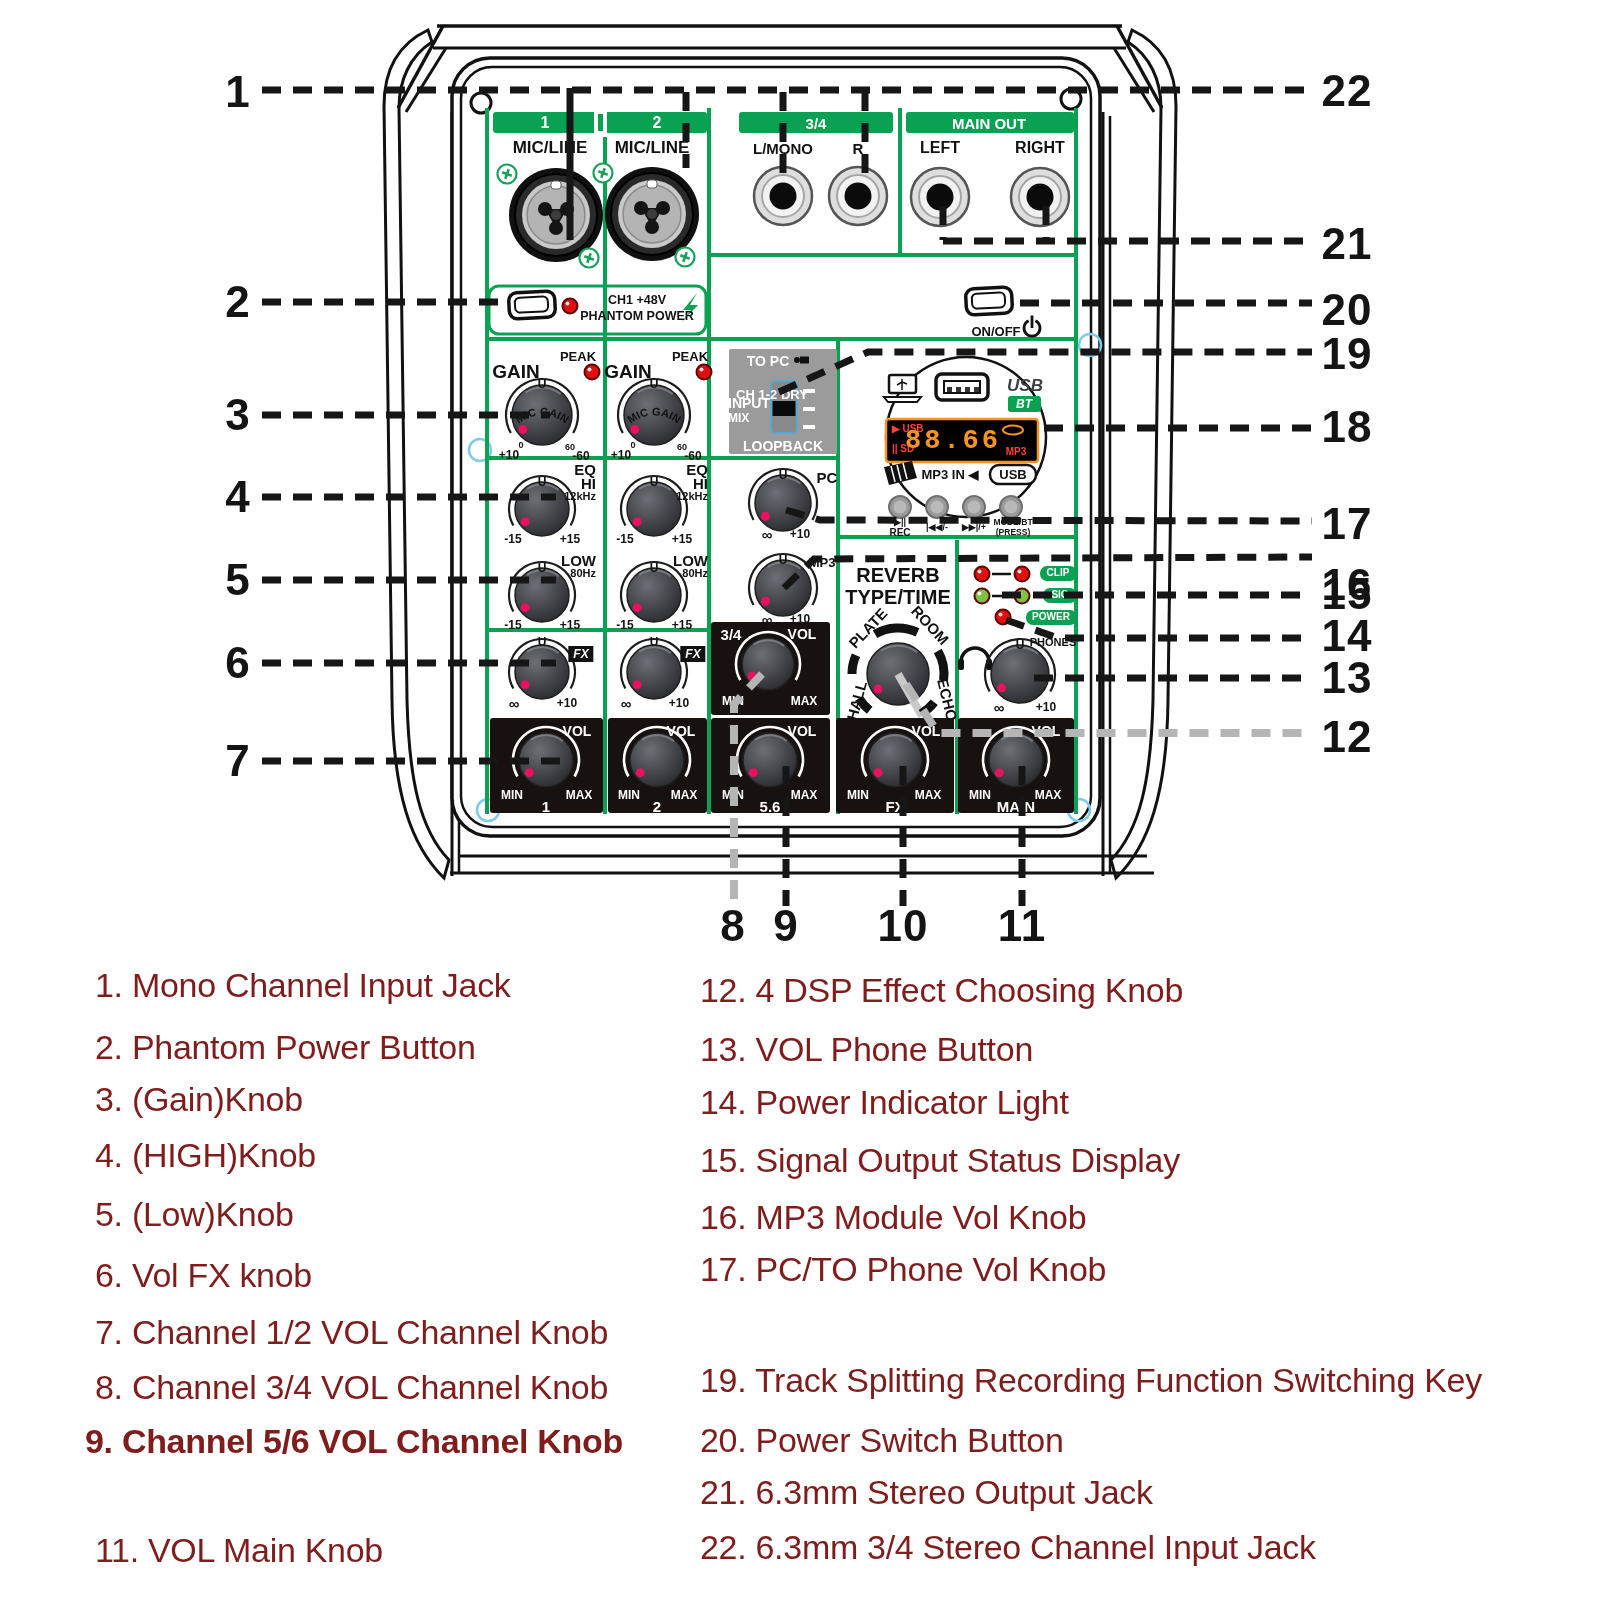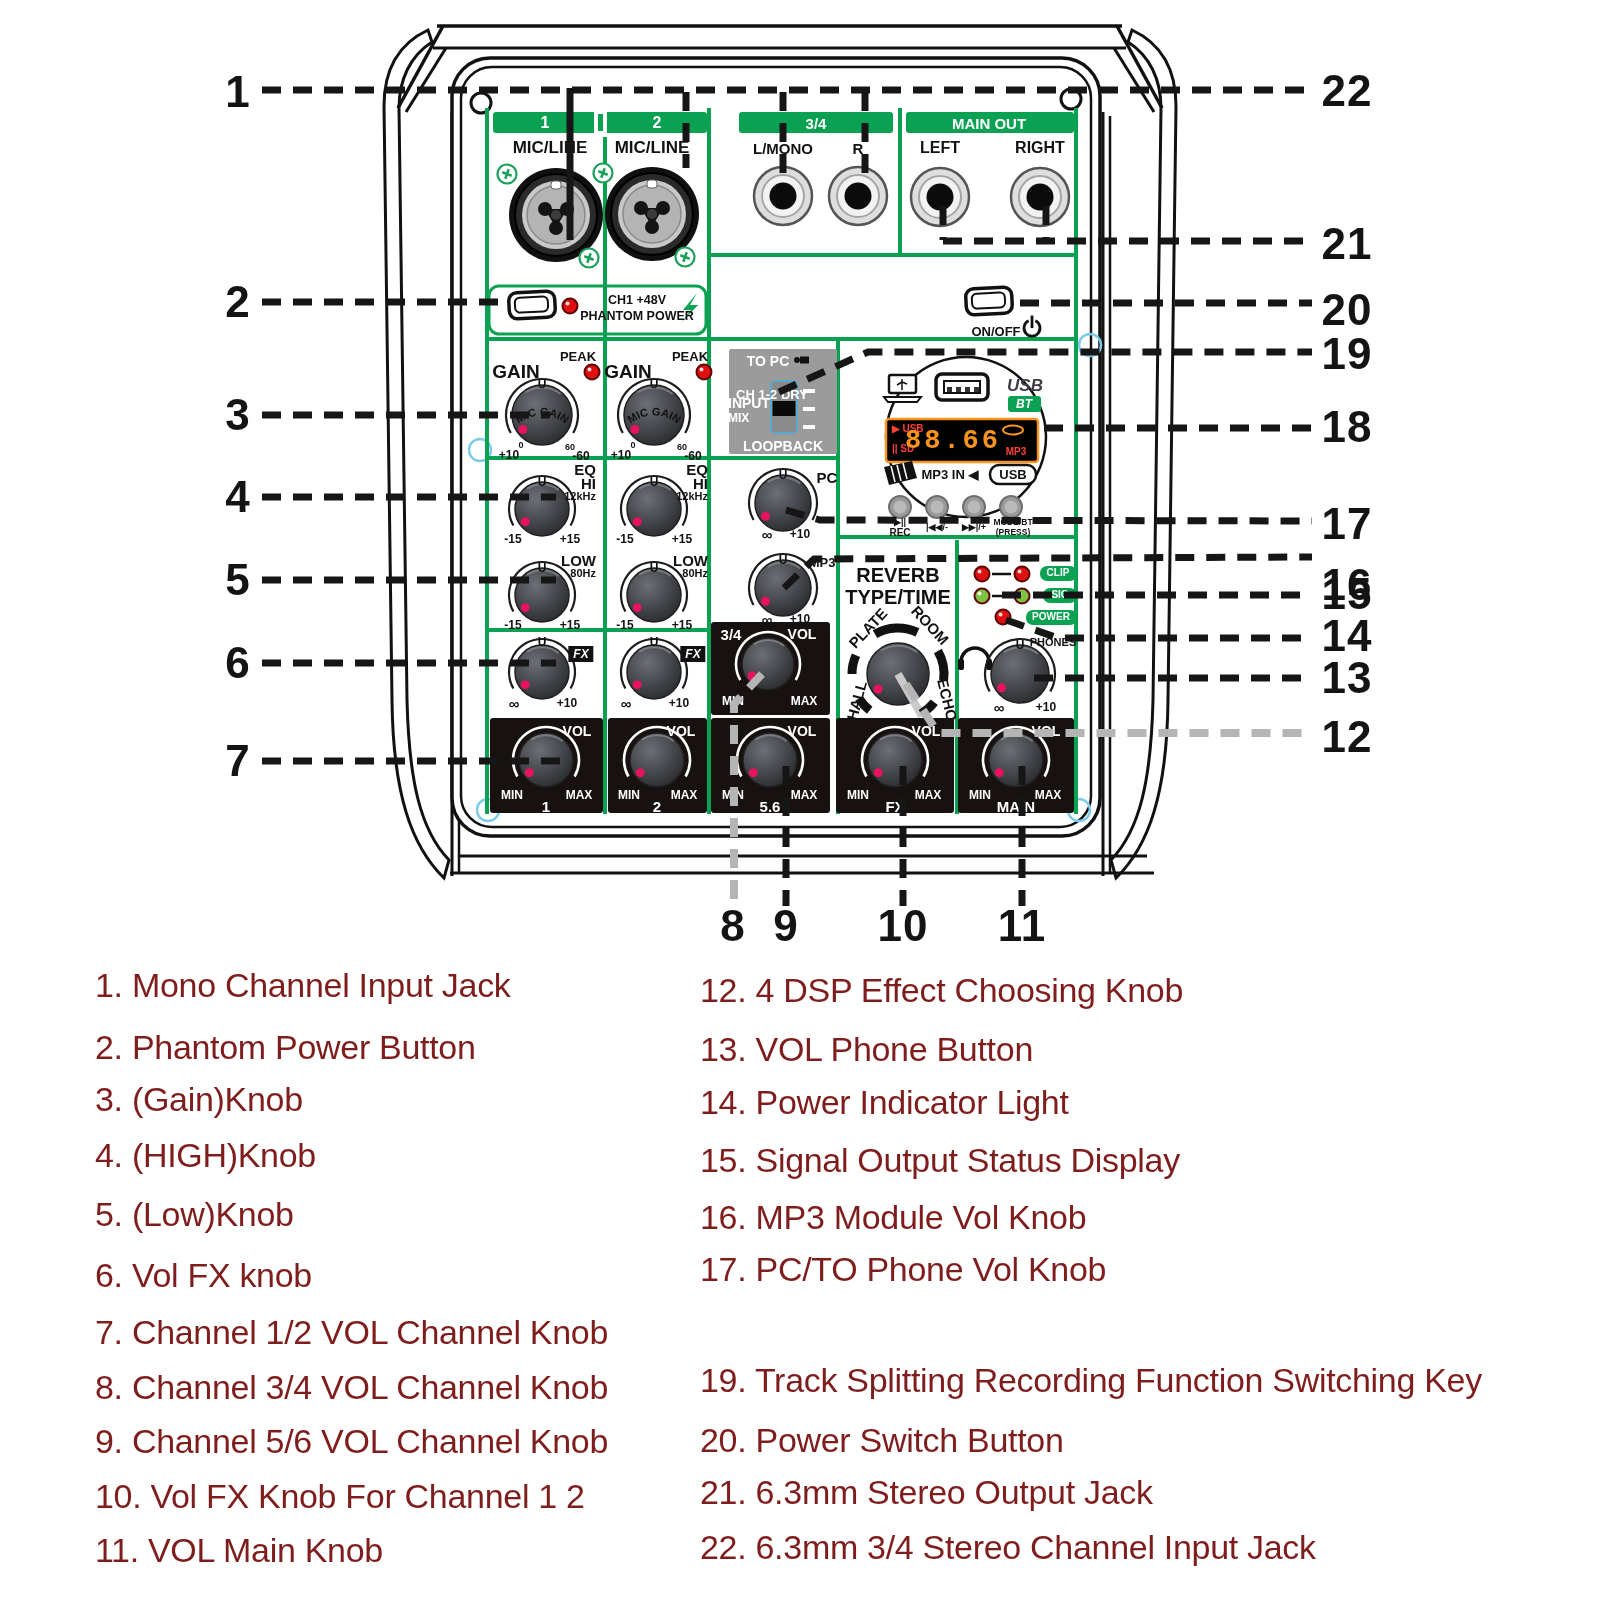--- a/index.html
+++ b/index.html
@@ -557,22 +557,21 @@
     </div>
   <div id="legend">
       <div class="leg" style="left: 95px; top: 966px;">1. Mono Channel Input Jack</div>
       <div class="leg" style="left: 95px; top: 1028px;">2. Phantom Power Button</div>
       <div class="leg" style="left: 95px; top: 1080px;">3. (Gain)Knob</div>
       <div class="leg" style="left: 95px; top: 1136px;">4. (HIGH)Knob</div>
       <div class="leg" style="left: 95px; top: 1195px;">5. (Low)Knob</div>
       <div class="leg" style="left: 95px; top: 1256px;">6. Vol FX knob</div>
       <div class="leg" style="left: 95px; top: 1313px;">7. Channel 1/2 VOL Channel Knob</div>
       <div class="leg" style="left: 95px; top: 1368px;">8. Channel 3/4 VOL Channel Knob</div>
-      <div class="leg" style="left: 95px; top: 1422px;">9. Channel 5/6 VOL Channel Knob</div>
-      <div class="leg" style="left: 95px; top: 1477px;">10. Vol FX Knob For Channel 1 2</div>
+      <div class="leg" style="left: 85px; top: 1422px; font-weight: bold;">9. Channel 5/6 VOL Channel Knob</div>
       <div class="leg" style="left: 95px; top: 1531px;">11. VOL Main Knob</div>
       <div class="leg" style="left: 700px; top: 971px;">12. 4 DSP Effect Choosing Knob</div>
       <div class="leg" style="left: 700px; top: 1030px;">13. VOL Phone Button</div>
       <div class="leg" style="left: 700px; top: 1083px;">14. Power Indicator Light</div>
       <div class="leg" style="left: 700px; top: 1141px;">15. Signal Output Status Display</div>
       <div class="leg" style="left: 700px; top: 1198px;">16. MP3 Module Vol Knob</div>
       <div class="leg" style="left: 700px; top: 1250px;">17. PC/TO Phone Vol Knob</div>
       <div class="leg" style="left: 700px; top: 1361px;">19. Track Splitting Recording Function Switching Key</div>
       <div class="leg" style="left: 700px; top: 1421px;">20. Power Switch Button</div>
       <div class="leg" style="left: 700px; top: 1473px;">21. 6.3mm Stereo Output Jack</div>

